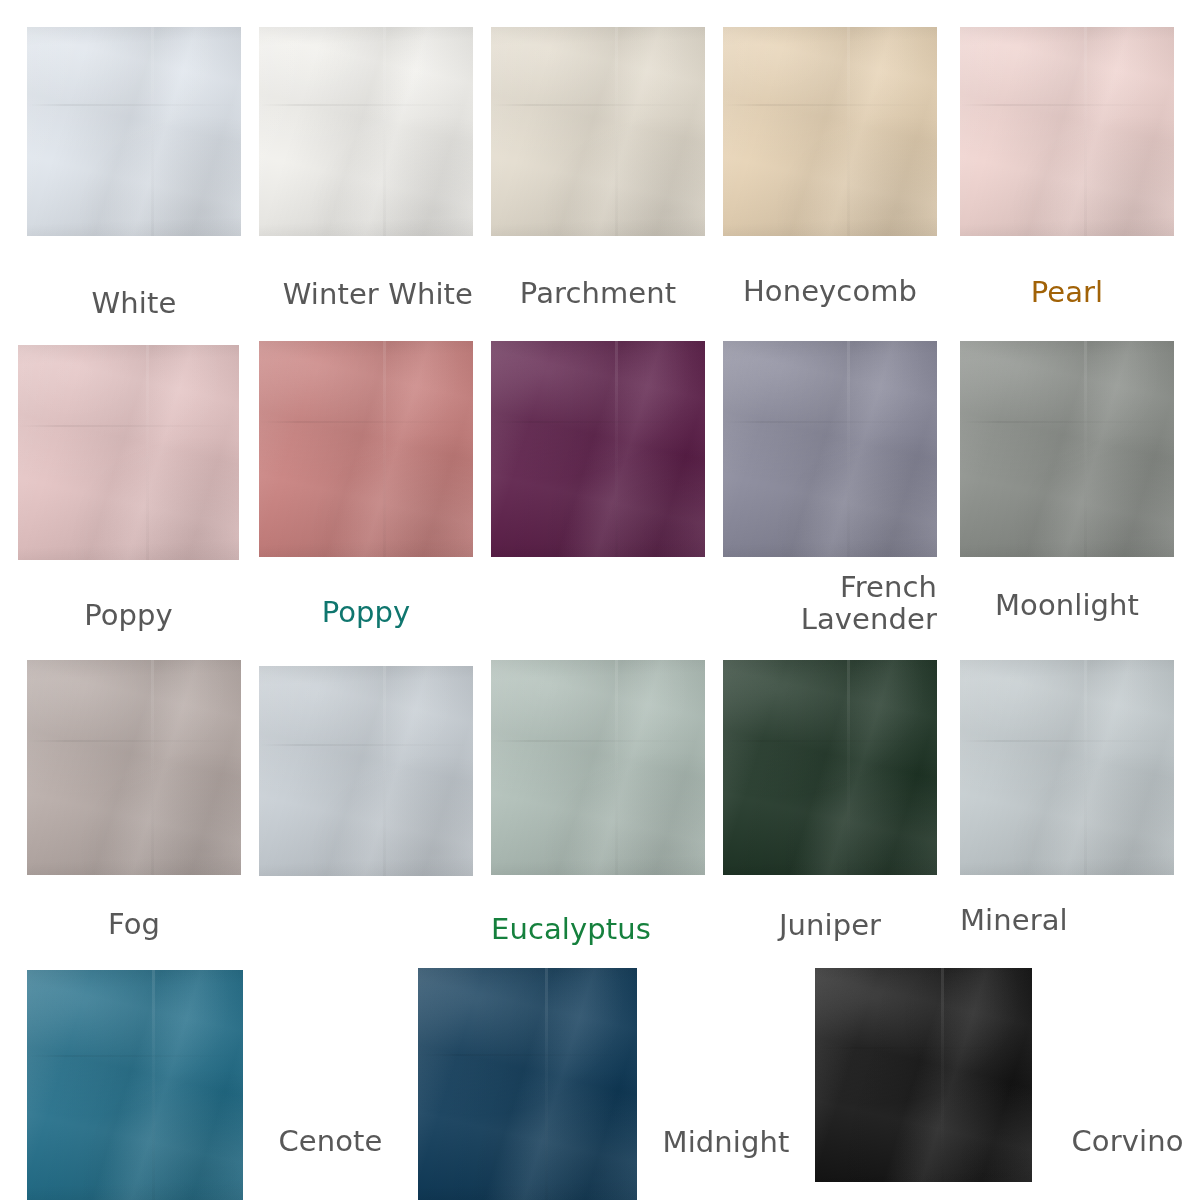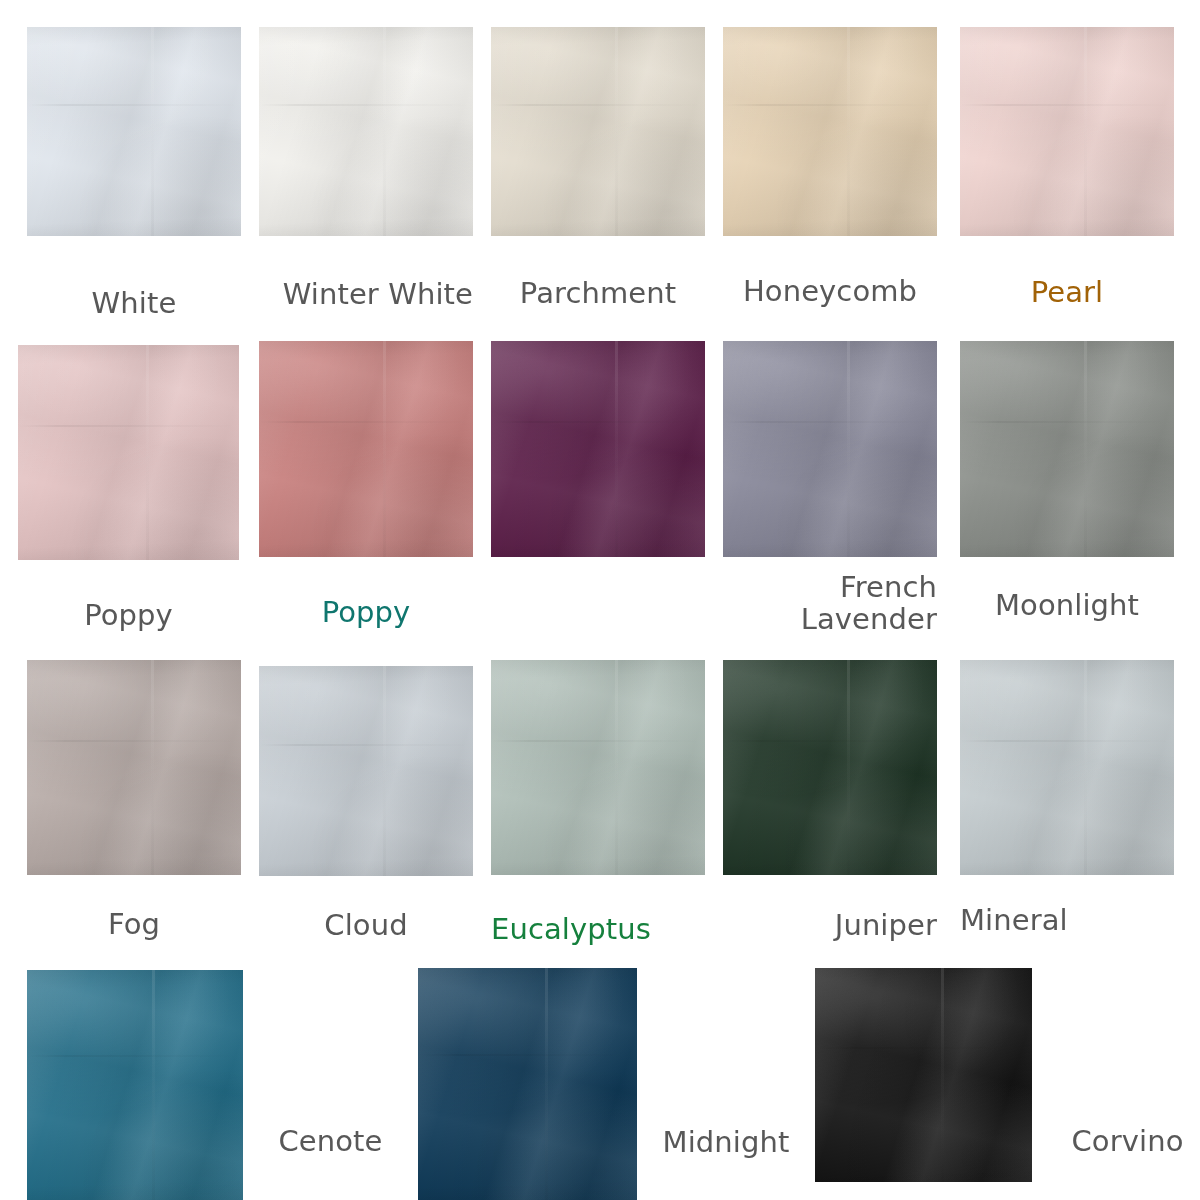--- a/index.html
+++ b/index.html
@@ -118,29 +118,28 @@
       <div class="swatch-chip" style="background-color: rgb(137, 141, 136);"></div>
     </div>
     <div class="swatch-label" style="left: 960px; top: 589px; width: 214px; text-align: center; color: rgb(88, 88, 88);">Moonlight</div>
     <div class="swatch-cell" style="left: 27px; top: 660px; width: 214px; height: 215px;">
       <div class="swatch-chip" style="background-color: rgb(182, 170, 166);"></div>
     </div>
     <div class="swatch-label" style="left: 27px; top: 908px; width: 214px; text-align: center; color: rgb(88, 88, 88);">Fog</div>
     <div class="swatch-cell" style="left: 259px; top: 666px; width: 214px; height: 210px;">
       <div class="swatch-chip" style="background-color: rgb(198, 205, 211);"></div>
     </div>
-    <div class="swatch-label" style="left: 259px; top: 909px; width: 214px; text-align: center; color: rgb(88, 88, 88);">Cloud</div>
     <div class="swatch-cell" style="left: 491px; top: 660px; width: 214px; height: 215px;">
       <div class="swatch-chip" style="background-color: rgb(174, 189, 182);"></div>
     </div>
     <div class="swatch-label" style="left: 491px; top: 913px; width: 214px; text-align: left; color: #15803d;">Eucalyptus</div>
     <div class="swatch-cell" style="left: 723px; top: 660px; width: 214px; height: 215px;">
       <div class="swatch-chip" style="background-color: rgb(31, 53, 38);"></div>
     </div>
-    <div class="swatch-label" style="left: 723px; top: 909px; width: 214px; text-align: right; color: rgb(88, 88, 88);">Juniper</div>
+    <div class="swatch-label" style="left: 723px; top: 909px; width: 214px; text-align: center; color: rgb(88, 88, 88);">Juniper</div>
     <div class="swatch-cell" style="left: 960px; top: 660px; width: 214px; height: 215px;">
       <div class="swatch-chip" style="background-color: rgb(194, 202, 205);"></div>
     </div>
     <div class="swatch-label" style="left: 960px; top: 904px; width: 214px; text-align: left; color: rgb(88, 88, 88);">Mineral</div>
     <div class="swatch-cell" style="left: 27px; top: 970px; width: 216px; height: 230px;">
       <div class="swatch-chip" style="background-color: rgb(34, 109, 136);"></div>
     </div>
     <div class="swatch-label" style="left: 243px; top: 1125px; width: 175px; text-align: center; color: rgb(88, 88, 88);">Cenote</div>
     <div class="swatch-cell" style="left: 418px; top: 968px; width: 219px; height: 232px;">
       <div class="swatch-chip" style="background-color: rgb(15, 58, 88);"></div>

